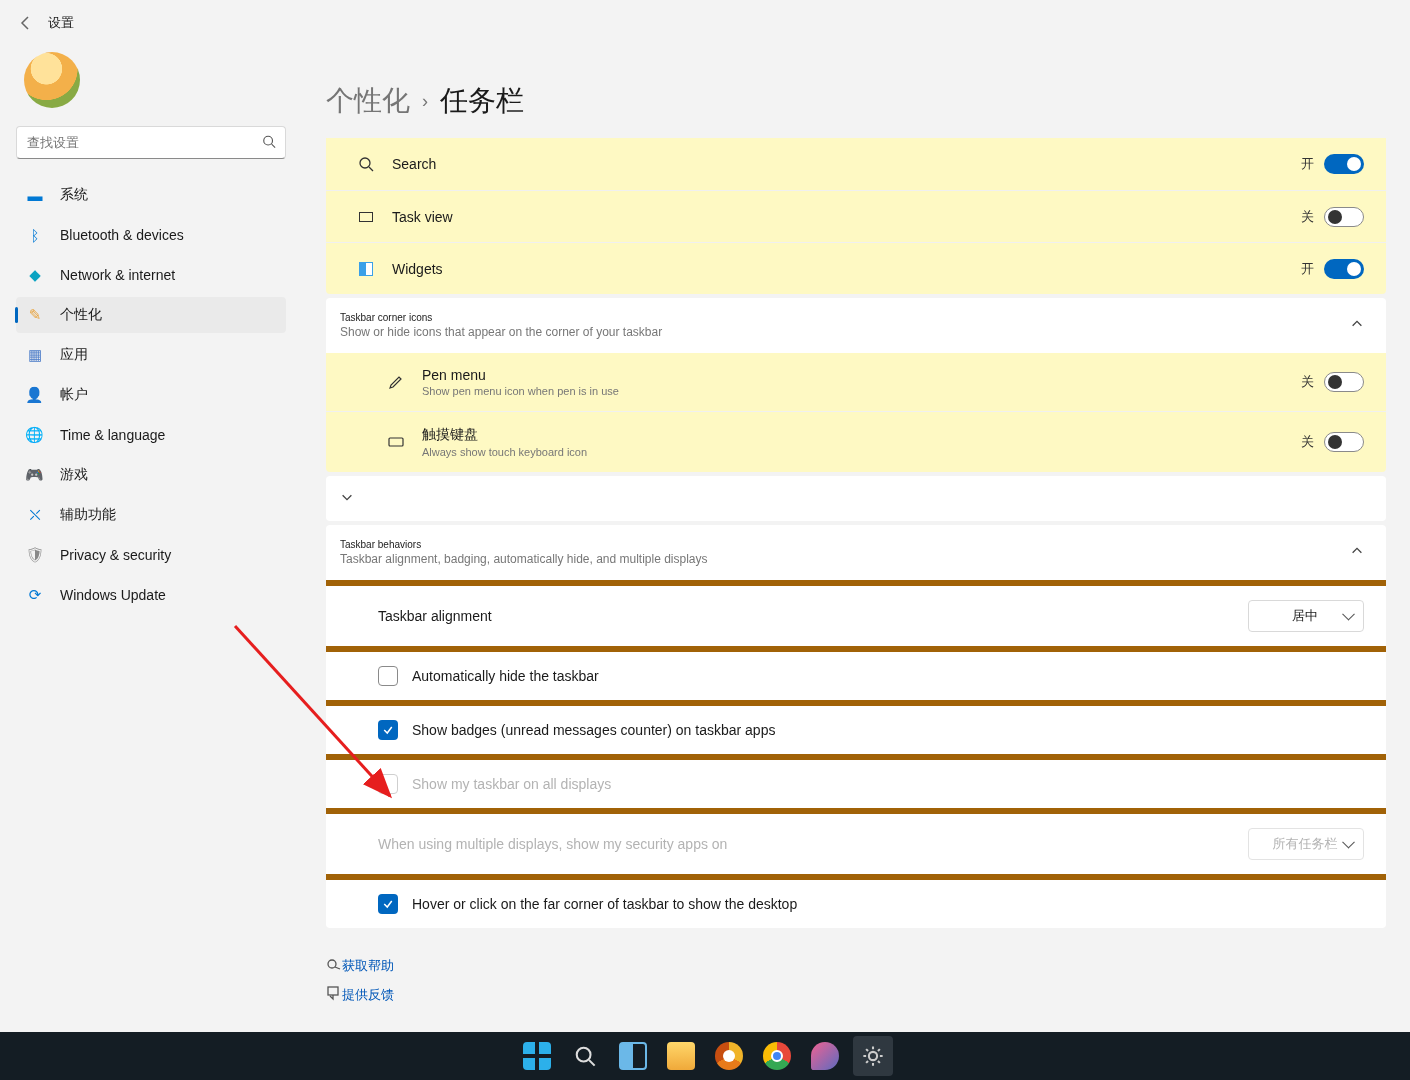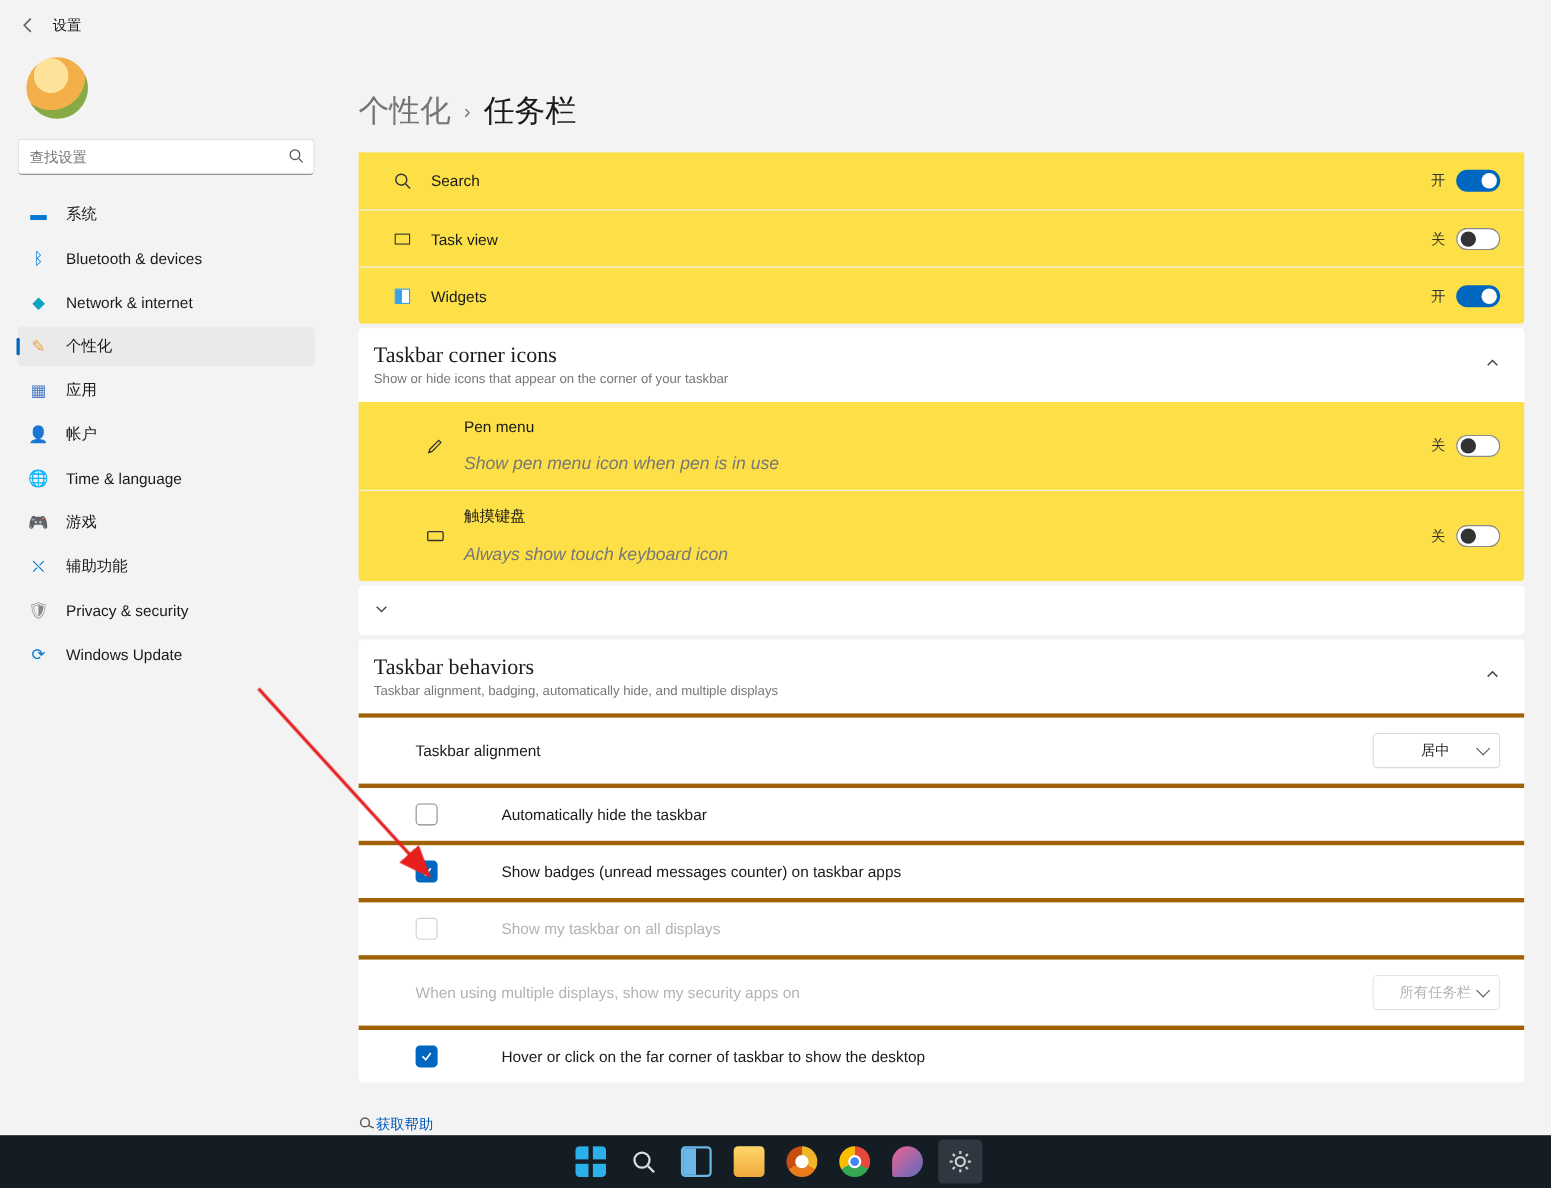--- a/index.html
+++ b/index.html
@@ -88,32 +88,32 @@
   }
   .breadcrumb a { color:#757575; text-decoration:none; }
   .bc-sep { color:#757575; font-size:18px; }
   .bc-current { font-weight:400; }
 
   .cards {
     border-radius: 4px;
     overflow: hidden;
   }
   .card-row {
-    background:#fde047;
+    background:#fef9c3;
     display:flex; align-items:center;
     padding: 14px 22px;
     border-top:1px solid #f0f0f0;
     min-height:52px;
   }
   .card-row:first-child { border-top:none; }
   .cr-ic { width:36px; display:flex; align-items:center; justify-content:center; color:#333; }
   .cr-ic svg, .cr-ic .iconbox { width:16px; height:16px; }
   .cr-texts { flex:1 1 auto; padding-left:8px; }
   .cr-title { font-size:14px; }
-  .cr-sub { font-size:16px; color:#777; margin-top:18px;font-style:italic; }
+  .cr-sub { font-size:11px; color:#777; margin-top:2px; }
   .cr-state { margin-right:10px; font-size:13px; color:#333; }
   .toggle {
     width:40px; height:20px; border-radius:999px;
     position:relative; cursor:pointer;
   }
   .toggle.on { background:#0067c0; }
   .toggle.off { background:#fff; border:1px solid #8a8a8a; }
   .toggle::after {
     content:""; position:absolute; top:3px; width:14px; height:14px; border-radius:50%;
   }
@@ -121,34 +121,33 @@
   .toggle.off::after { left:3px; background:#333; top:2px; }
 
   .group-head {
     background:#fff;
     border-radius: 4px 4px 0 0;
     display:flex; align-items:center; justify-content:space-between;
     padding:14px 22px 14px 14px;
     margin-top: 4px;
     cursor:pointer;
   }
-  .group-head .gh-title { font-size:20px;font-family:Liberation Serif, serif; }
+  .group-head .gh-title { font-size:10px; }
   .group-head .gh-sub { font-size:12px; color:#777; margin-top:2px; }
   .chev { color:#444; }
   .group-body {
     border-radius: 0 0 4px 4px;
     overflow:hidden;
   }
   .sub-row {
     background:#fff;
     display:flex; align-items:center;
     padding: 14px 22px 14px 52px;
-    border-top:4px solid #a16207;
+    border-top:6px solid #a16207;
     min-height:46px;
-    gap:44px;
   }
   .sub-chk .chk {
     width:20px; height:20px; border-radius:4px;
     display:inline-flex; align-items:center; justify-content:center;
     margin-right:14px;
     flex-shrink:0;
   }
   .chk.empty { border:1px solid #8a8a8a; background:#fff; }
   .chk.checked { background:#0067c0; color:#fff; }
   .chk.disabled { border:1px solid #cfcfcf; background:#fff; }

